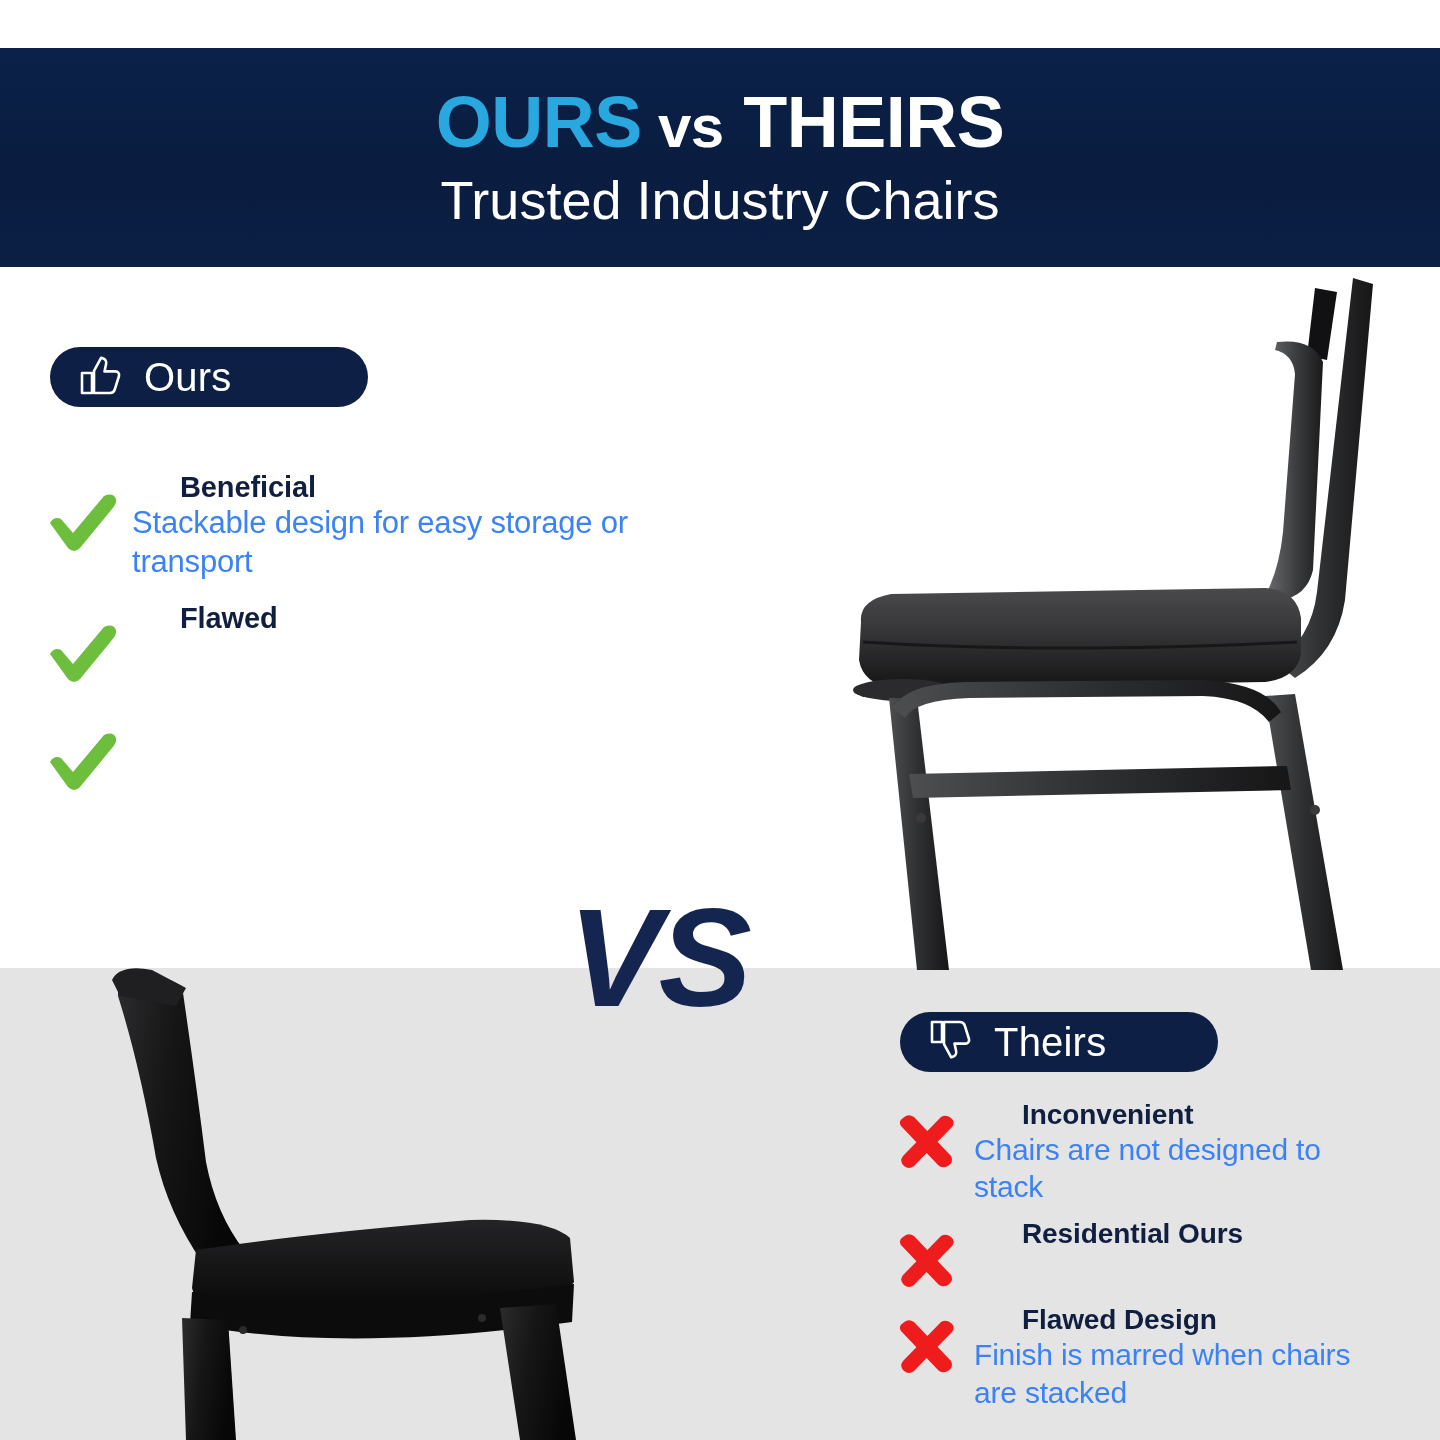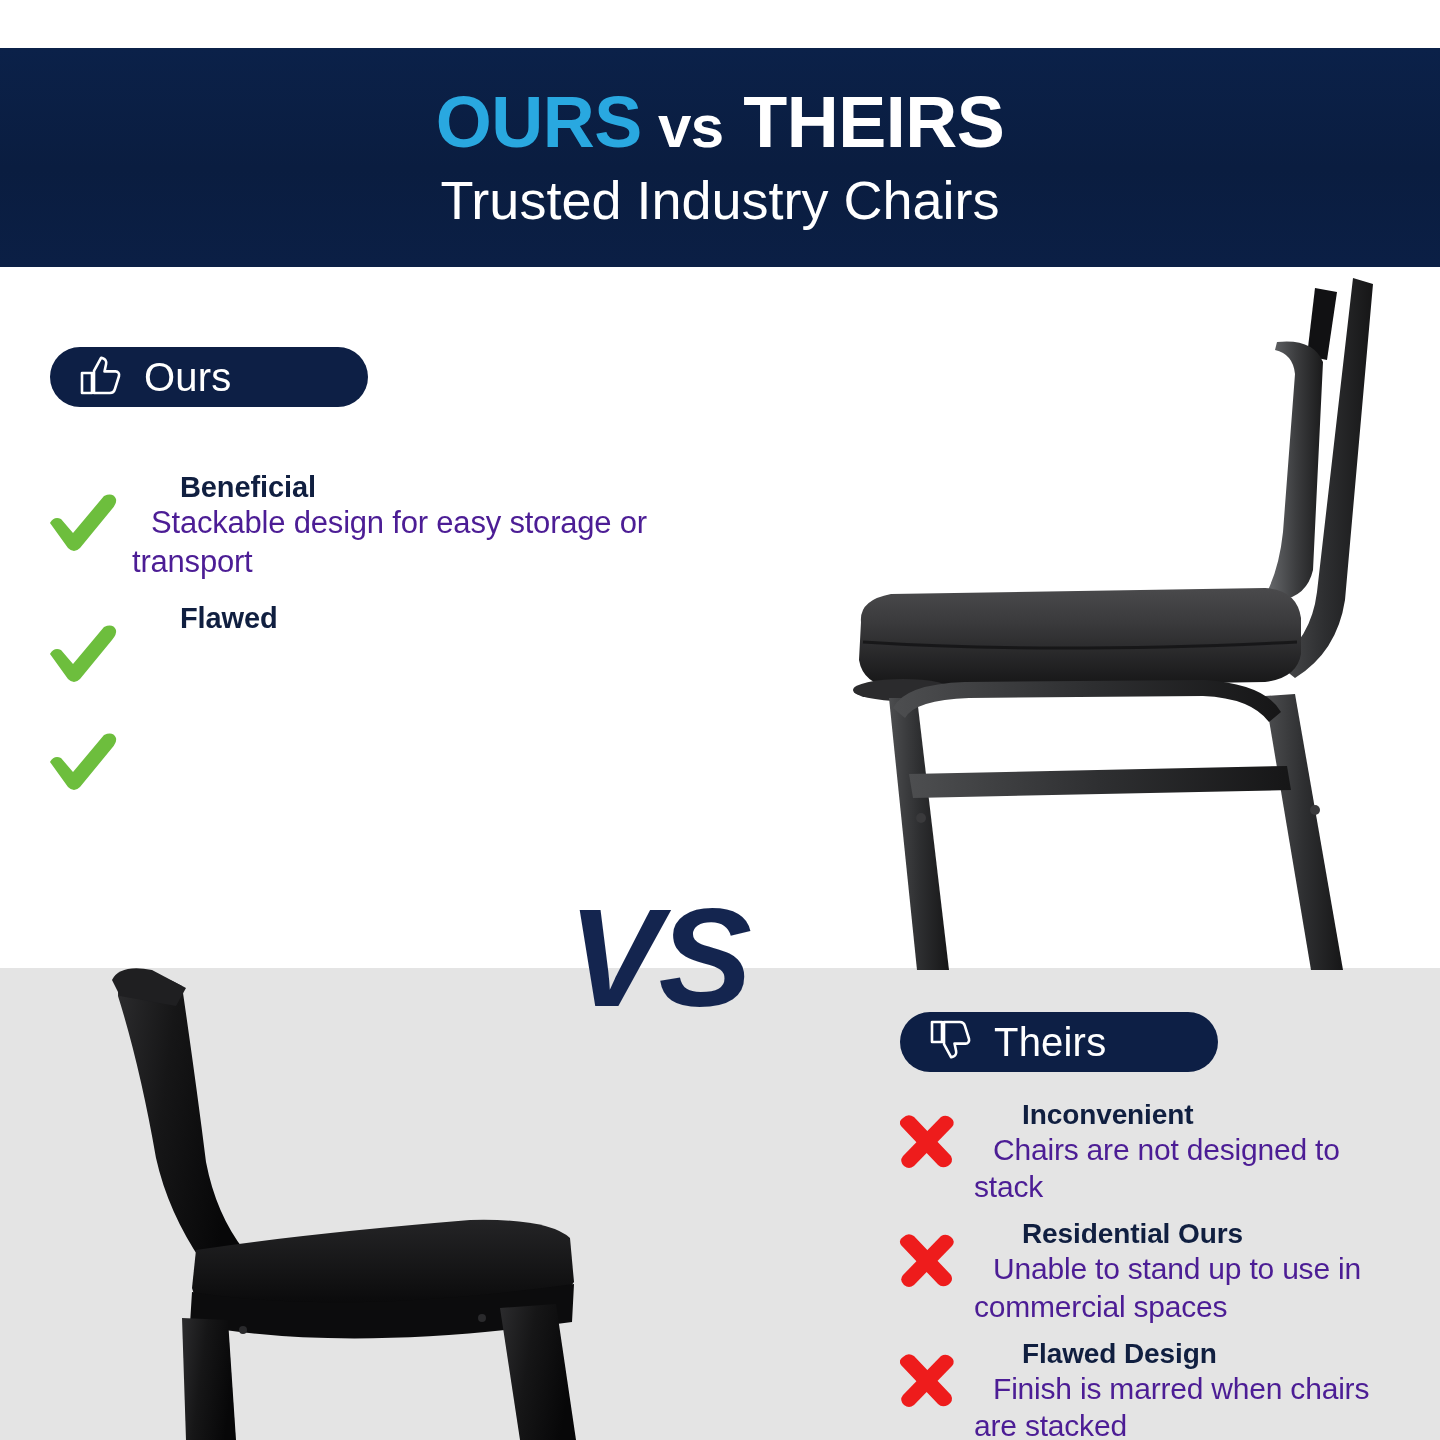--- a/index.html
+++ b/index.html
@@ -78,23 +78,22 @@
   #list-theirs .mark { width:74px; height:62px; margin-top:12px; }
   .feature-text { flex:1 1 auto; padding-left:10px; }
   .feature-title {
     font-size:29px; font-weight:bold;
     color:#101f40; line-height:1.18;
     letter-spacing:-0.1px;
     margin-left:48px;
   }
   .feature-desc {
     font-size:31px; font-weight:400;
-    color:#4c1d95; line-height:1.24;
+    color:#3b82f6; line-height:1.24;
     letter-spacing:-0.2px;
-    margin-left:19px;
   }
   #list-theirs .feature-title { font-size:28px;text-align:center; }
   #list-theirs .feature-desc { font-size:30px; }
   #list-theirs .feature-item { margin-bottom:12px; }
 
   
   #vs-text {
     position:absolute;
     left:568px; top:888px;
     font-size:140px; font-weight:bold;
@@ -276,21 +275,20 @@
 
     <div class="feature-item">
       <span class="mark">
         <svg width="66" height="58" viewBox="0 0 66 58">
           <path d="M9 6 Q14 1 20 5 L57 44 Q60 50 54 54 Q48 57 44 53 L7 14 Q4 9 9 6 Z" fill="#ee1c1c"></path>
           <path d="M57 6 Q62 10 58 15 L20 54 Q15 58 10 54 Q5 49 9 44 L47 5 Q52 2 57 6 Z" fill="#ee1c1c"></path>
         </svg>
       </span>
       <span class="feature-text">
         <span class="feature-title">Residential Ours</span><br>
-        <span class="feature-desc">Unable to stand up to use in commercial spaces</span>
       </span>
     </div>
 
     <div class="feature-item">
       <span class="mark">
         <svg width="66" height="58" viewBox="0 0 66 58">
           <path d="M9 6 Q14 1 20 5 L57 44 Q60 50 54 54 Q48 57 44 53 L7 14 Q4 9 9 6 Z" fill="#ee1c1c"></path>
           <path d="M57 6 Q62 10 58 15 L20 54 Q15 58 10 54 Q5 49 9 44 L47 5 Q52 2 57 6 Z" fill="#ee1c1c"></path>
         </svg>
       </span>

